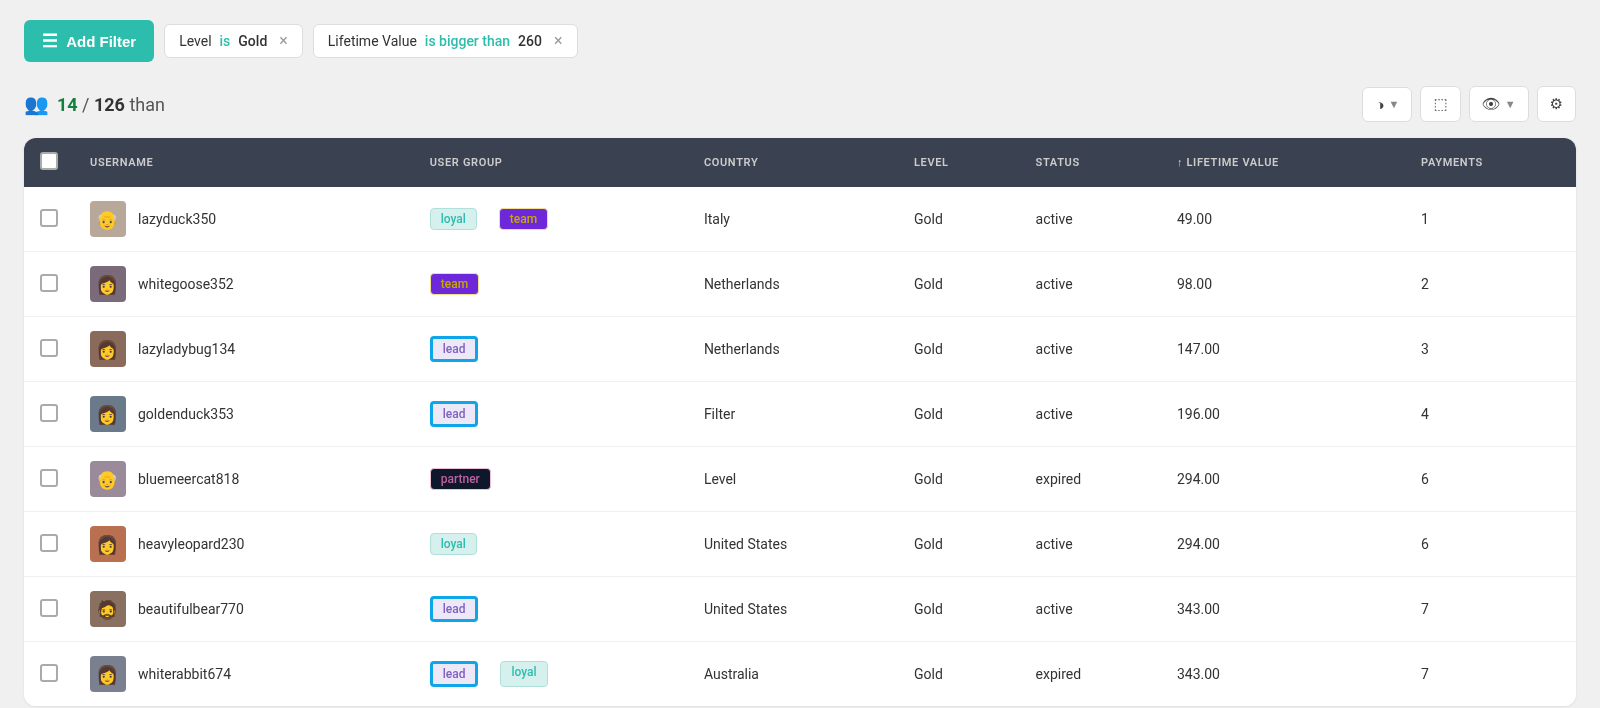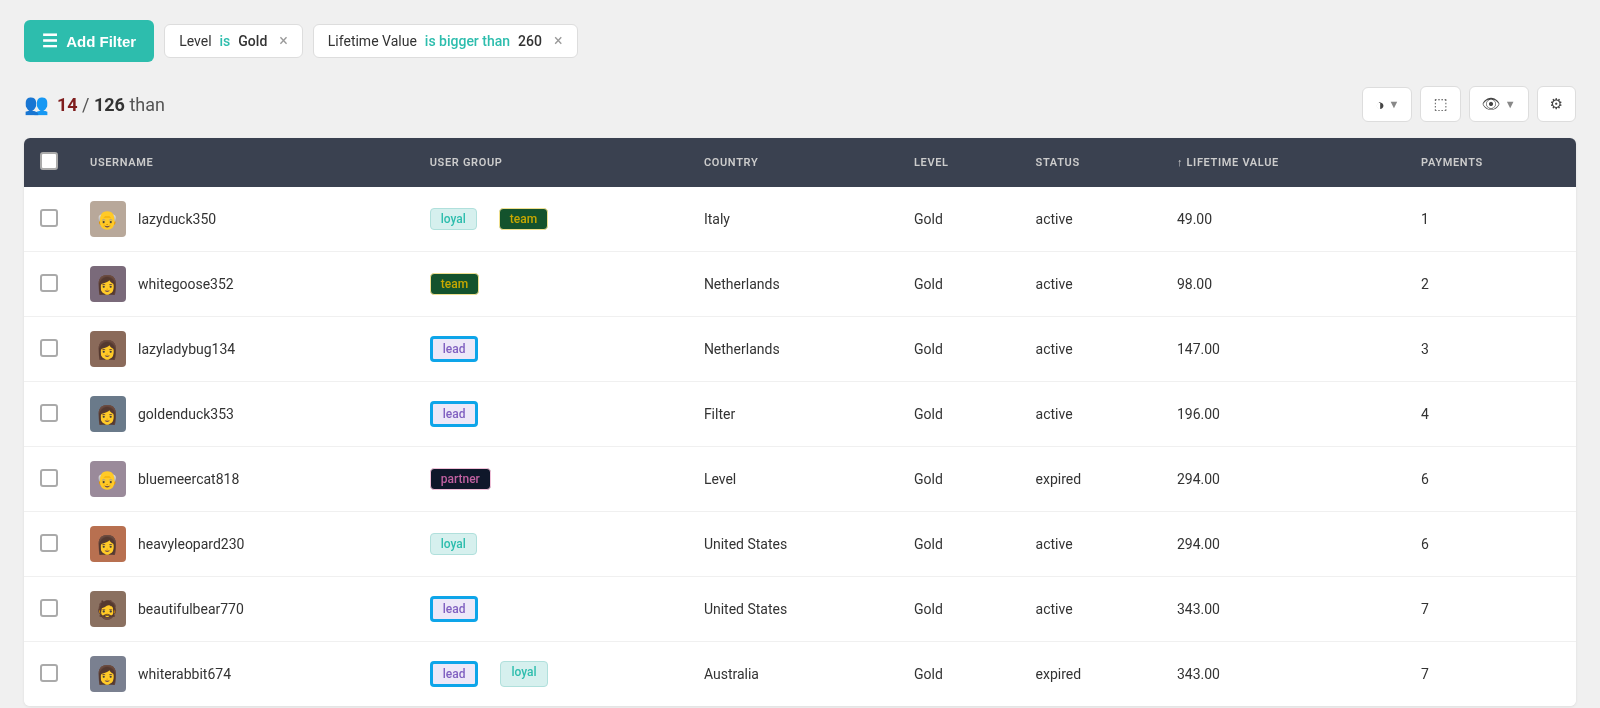--- a/index.html
+++ b/index.html
@@ -75,21 +75,21 @@
       gap: 8px;
       font-size: 18px;
       color: #555;
     }
     .users-count .count-icon {
       font-size: 20px;
       color: #555;
     }
     .users-count .current {
       font-weight: 700;
-      color: #7f1d1d;
+      color: #15803d;
     }
     .users-count .total {
       font-weight: 700;
       color: #333;
     }
     .toolbar-right {
       display: flex;
       align-items: center;
       gap: 8px;
     }
@@ -104,21 +104,21 @@
       cursor: pointer;
       font-size: 15px;
       color: #444;
     }
     .toolbar-btn .btn-arrow {
       font-size: 11px;
       color: #888;
     }
     .table-wrapper {
       background: #fff;
-      border-radius: 6px;
+      border-radius: 12px;
       overflow: hidden;
       box-shadow: 0 1px 3px rgba(0,0,0,0.08);
     }
     table {
       width: 100%;
       border-collapse: collapse;
     }
     thead tr {
       background: #3a4150;
       color: #ccc;
@@ -178,21 +178,21 @@
       gap: 22px;
       flex-wrap: wrap;
     }
     .tag {
       padding: 3px 10px;
       border-radius: 4px;
       font-size: 12px;
       font-weight: 500;
     }
     .tag-loyal { background: #d6f0ee; color: #2dbdad; border: 1px solid #b0e0dc; }
-    .tag-team { background: #14532d; color: #c9a800; border: 1px solid #f0e090; }
+    .tag-team { background: #6d28d9; color: #c9a800; border: 1px solid #f0e090; }
     .tag-lead { background: #ede8f8; color: #8060c0; border: 3px solid #0ea5e9; }
     .tag-partner { background: #0f172a; color: #c060a0; border: 1px solid #f0c0d8; }
     .checkbox-cell {
       width: 48px;
     }
     .checkbox-wrapper {
       width: 18px;
       height: 18px;
       border: 2px solid #aaa;
       border-radius: 3px;

